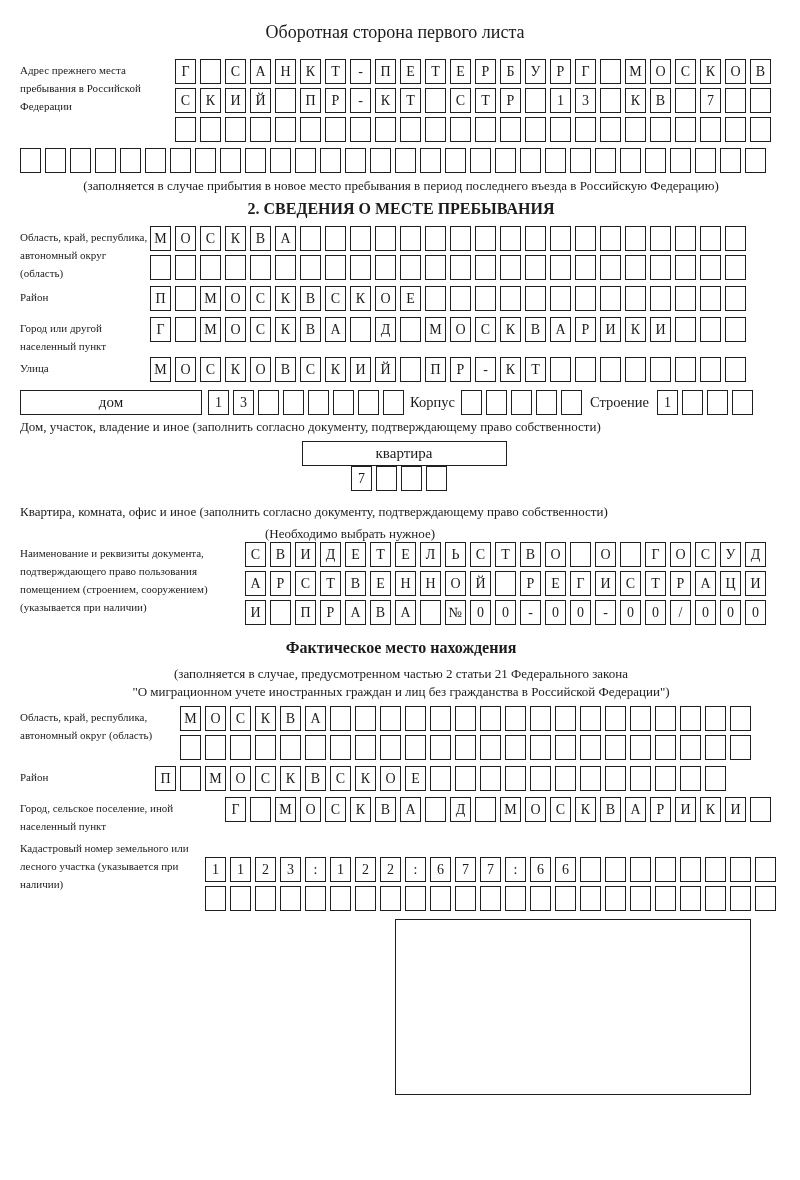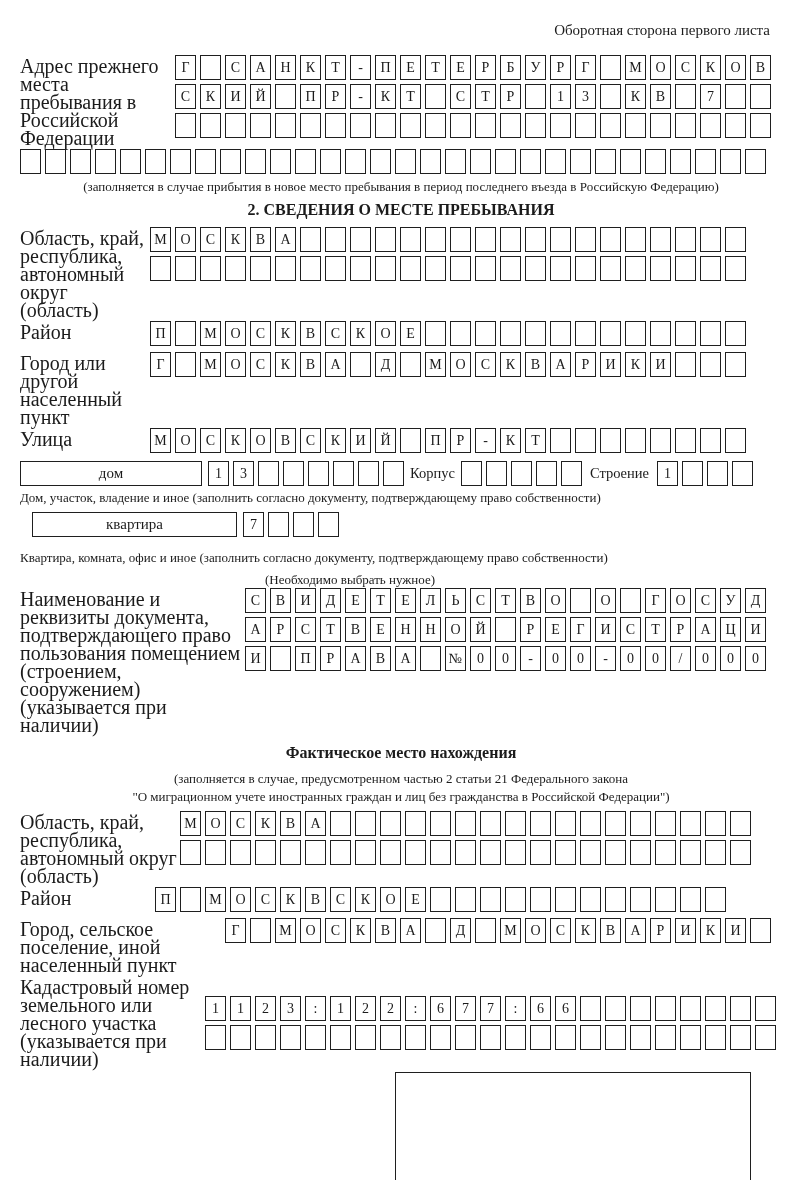--- a/index.html
+++ b/index.html
@@ -2,23 +2,23 @@
 <html><head>
 <meta charset="utf-8">
 <style>
   html,body{margin:0;padding:0;}
   body{
     width:800px;height:1180px;background:#ffffff;color:#1b1b1b;
     font-family:"Liberation Serif","DejaVu Serif",serif;
     overflow:hidden;
   }
   .sheet{padding:14px 18px 0 20px;box-sizing:border-box;}
-  .hdr-note{text-align:right;font-size:15px;padding:8px 12px 16px 0;}
+  .hdr-note{text-align:center;font-size:18px;padding:8px 12px 16px 0;}
   .frow{display:flex;align-items:flex-start;margin-bottom:2px;}
-  .flabel{font-size:20px;line-height:18px;padding-top:2px;flex:none;}
+  .flabel{font-size:11px;line-height:18px;padding-top:2px;flex:none;}
   .w155{width:155px;} .w130{width:130px;} .w205{width:205px;} .w225{width:225px;} .w160{width:160px;}
   .cellcol{display:flex;flex-direction:column;}
   .cellrow{display:flex;margin-bottom:4px;}
   .cell{
     display:inline-flex;align-items:center;justify-content:center;
     width:21px;height:25px;box-sizing:border-box;flex:none;
     border:1.6px solid #1f1f1f;margin-right:4px;
     font-size:14px;line-height:1;
   }
   .caption{font-size:13px;line-height:17px;margin:0 0 6px 0;}
@@ -341,21 +341,21 @@
     <div class="inline-label" style="margin:0 8px 0 4px;">Строение</div>
     <div class="cellrow" style="margin-bottom:0;">
         <span class="cell">1</span>
         <span class="cell"></span>
         <span class="cell"></span>
         <span class="cell"></span>
       </div>
   </div>
   <div class="caption" style="margin-top:3px;">Дом, участок, владение и иное (заполнить согласно документу, подтверждающему право собственности)</div>
 
-  <div class="frow" style="align-items:center;">
+  <div class="frow" style="align-items:center;flex-direction:column;">
     <div class="namebox" style="width:205px;margin-left:12px;">квартира</div>
     <div class="cellrow" style="margin-bottom:0;">
         <span class="cell">7</span>
         <span class="cell"></span>
         <span class="cell"></span>
         <span class="cell"></span>
       </div>
   </div>
   <div class="caption" style="margin-top:12px;">Квартира, комната, офис и иное (заполнить согласно документу, подтверждающему право собственности)</div>
 

